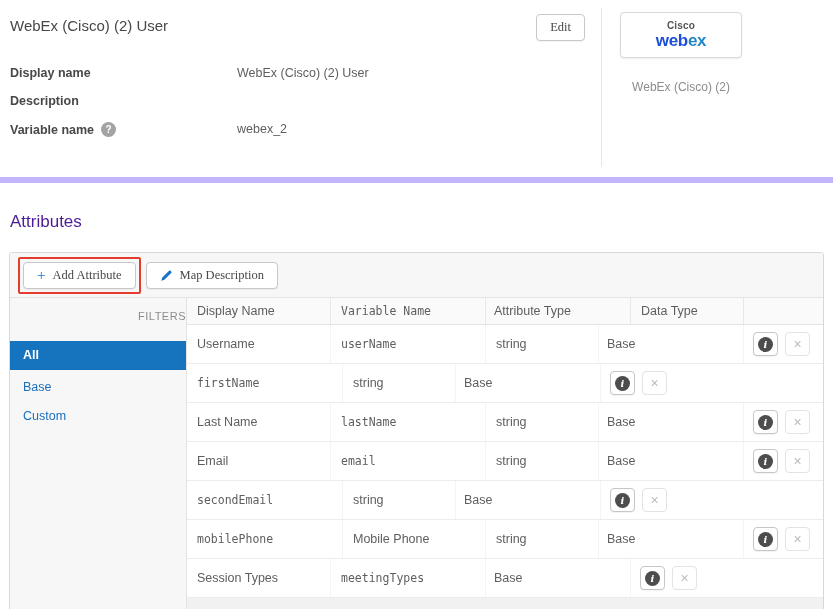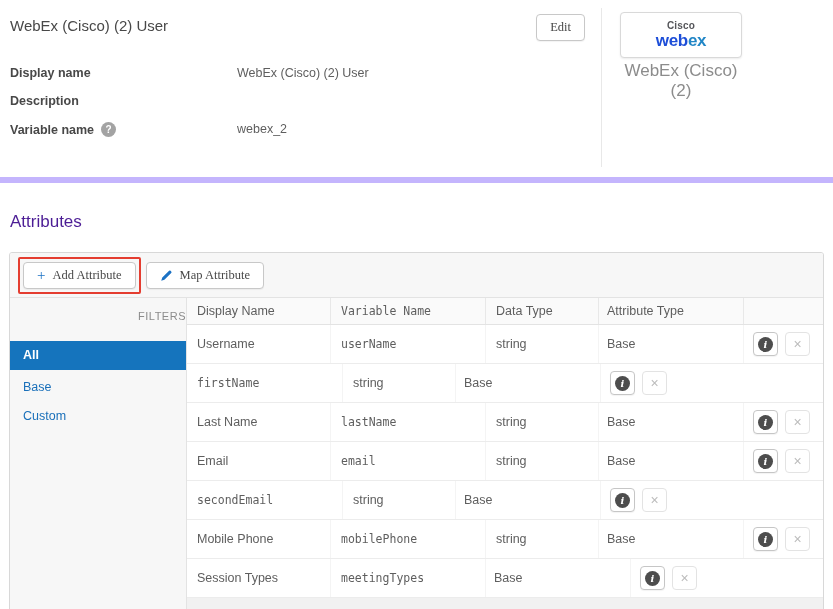--- a/index.html
+++ b/index.html
@@ -32,21 +32,21 @@
   .top-right { flex:1; border-left:1px solid #e8e8e8; margin:8px 0 10px 0; padding:4px 0 0 18px; }
   .logo-card {
     width:122px; height:46px; background:#fff; border:1px solid #d9d9d9; border-radius:4px;
     box-shadow:0 1px 2px rgba(0,0,0,.08); display:flex; flex-direction:column;
     align-items:center; justify-content:center; line-height:1;
   }
   .logo-cisco { font-size:10px; font-weight:bold; color:#55565a; letter-spacing:.2px; }
   .logo-webex { font-size:17px; font-weight:bold; letter-spacing:-.3px; margin-top:1px; }
   .logo-web { color:#1d4ed8; }
   .logo-ex { color:#2186c6; }
-  .logo-caption { width:122px; text-align:center; margin-top:3px; font-size:17px; color:#8c8c8c; }
+  .logo-caption { width:122px; text-align:center; margin-top:22px; font-size:12px; color:#8c8c8c; }
   
   .attributes-heading { font-size:17px; color:#4c1d95; font-weight:normal; margin:29px 0 20px 10px; }
   .panel {
     margin:0 9px; border:1px solid #d8d8d8; border-radius:3px;
     height:380px; overflow:hidden; background:#fff;
   }
   .toolbar {
     height:45px; background:#f7f7f7; border-bottom:1px solid #e3e3e3;
     display:flex; align-items:center; padding:0 8px;
   }
@@ -138,38 +138,38 @@
         <span class="plus-icon">+</span>
         <span>Add Attribute</span>
       </button>
     </span>
     <button class="btn">
       <span class="pencil-icon">
         <svg viewBox="0 0 16 16" width="13" height="13">
             <path d="M1.5 14.5 L2.8 10.6 L11.2 2.2 a1.3 1.3 0 0 1 1.85 0 l0.75 0.75 a1.3 1.3 0 0 1 0 1.85 L5.4 13.2 Z" fill="#1c72c4"></path>
           </svg>
       </span>
-      <span>Map Attribute</span>
+      <span>Map Description</span>
     </button>
   </div>
   <div class="panel-body">
     <div class="sidebar">
       <div class="filters-label">FILTERS</div>
       <div>
           <a class="filter-item selected"><span>All</span></a>
           <a class="filter-item"><span>Base</span></a>
           <a class="filter-item"><span>Custom</span></a>
         </div>
     </div>
     <div class="attr-table">
       <div class="thead">
         <div class="th c-display">Display Name</div>
         <div class="th c-variable">Variable Name</div>
+        <div class="th c-attr">Attribute Type</div>
         <div class="th c-data">Data Type</div>
-        <div class="th c-attr">Attribute Type</div>
         <div class="th c-actions"></div>
       </div>
       <div>
           <div class="tr">
     <div class="td c-display">Username</div>
     <div class="td c-variable">userName</div>
     <div class="td c-data">string</div>
     <div class="td c-attr">Base</div>
     <div class="td c-actions">
       <span class="icon-btn">
@@ -228,22 +228,22 @@
     <div class="td c-actions">
       <span class="icon-btn">
         <span class="info-circle">i</span>
       </span>
       <span class="icon-btn remove">
         <span class="x-glyph">×</span>
       </span>
     </div>
   </div>
           <div class="tr">
+    <div class="td c-variable">mobilePhone</div>
     <div class="td c-display">Mobile Phone</div>
-    <div class="td c-variable">mobilePhone</div>
     <div class="td c-data">string</div>
     <div class="td c-attr">Base</div>
     <div class="td c-actions">
       <span class="icon-btn">
         <span class="info-circle">i</span>
       </span>
       <span class="icon-btn remove">
         <span class="x-glyph">×</span>
       </span>
     </div>

